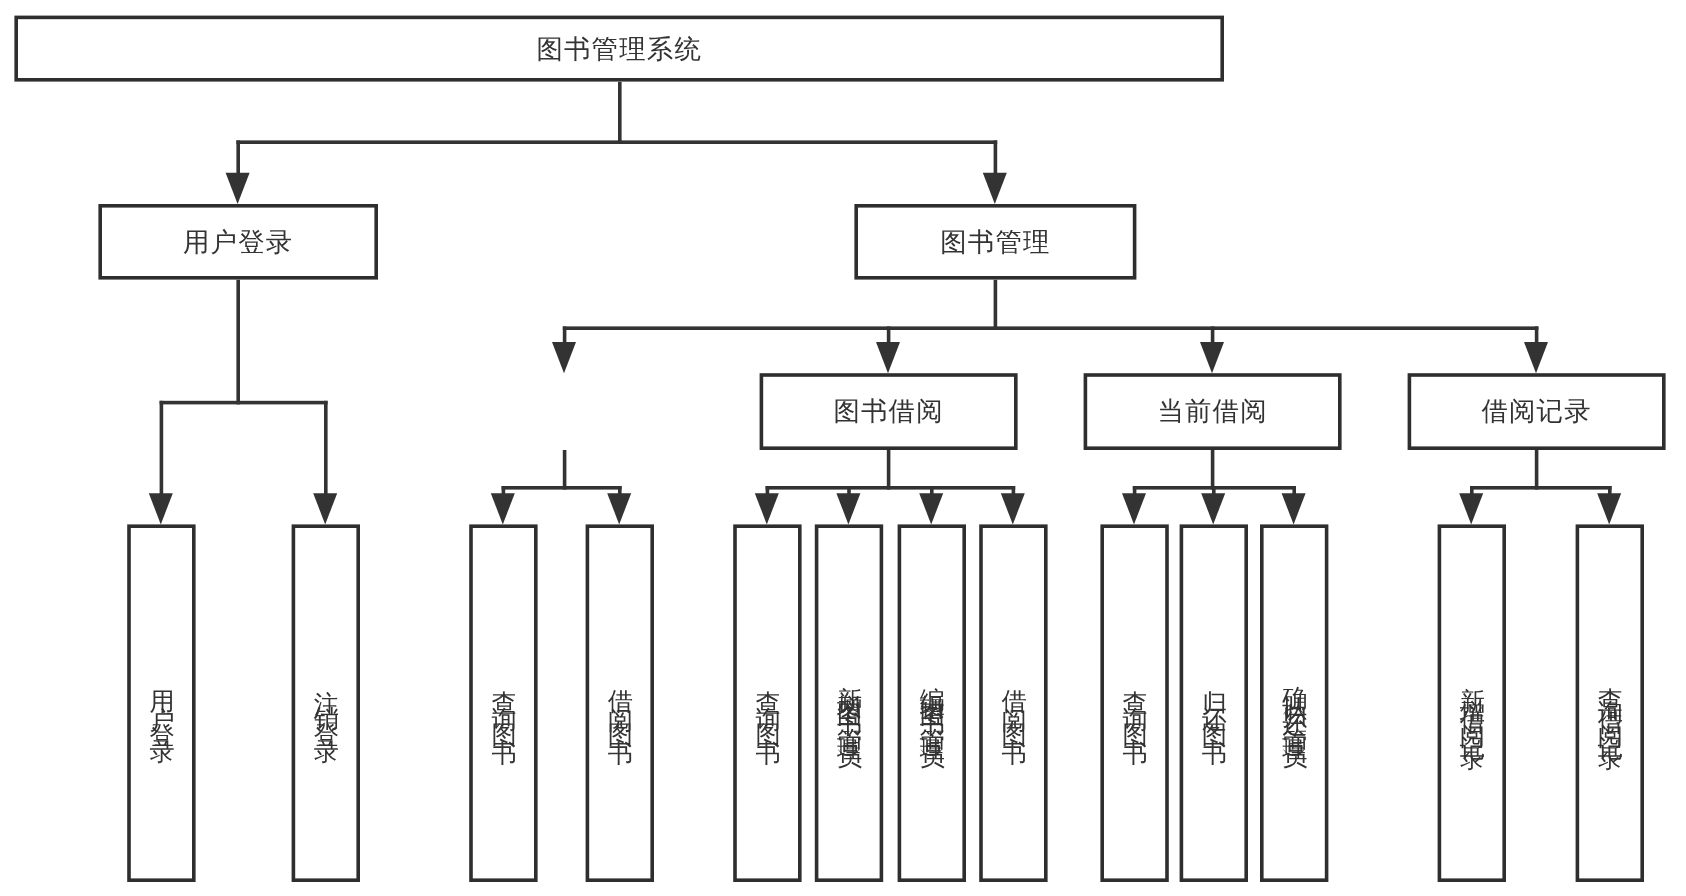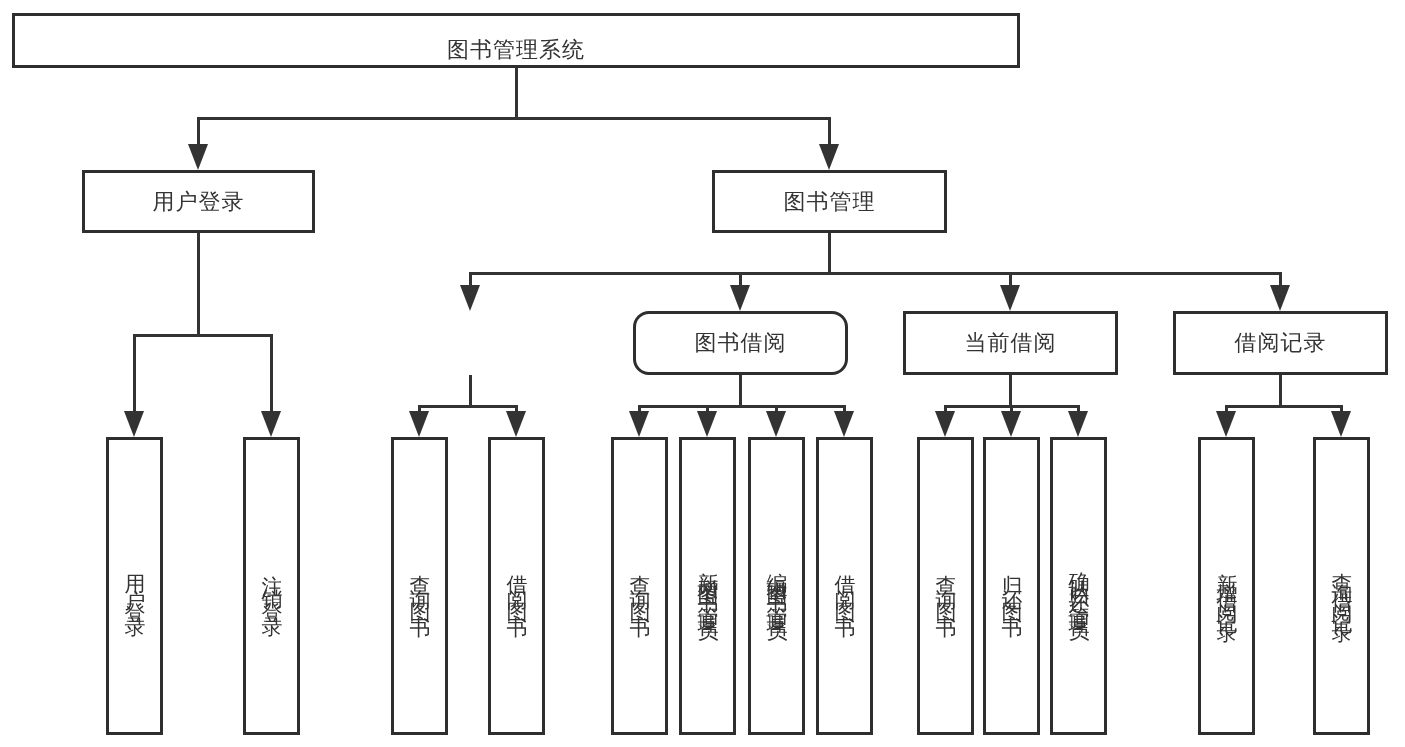--- a/index.html
+++ b/index.html
@@ -39,21 +39,21 @@
     position:absolute;left:1186px;top:714px;z-index:5;
     font-size:19px;color:#9b9b9b;letter-spacing:1px;
     text-shadow:0 0 2px #ffffff;
   }
 </style>
 </head>
 <body>
 
 <div class="diagram">
 
-  <div class="box" style="left:12px;top:13px;width:1008px;height:55px;align-items:flex-end;">
+  <div class="box" style="left:12px;top:13px;width:1008px;height:55px;">
     <span>图书管理系统</span>
   </div>
 
   <div style="position:absolute;inset:0;">
     <div class="vline" style="left:515px;top:68px;height:52px;"></div>
     <div class="hline" style="left:197px;top:117px;width:634px;"></div>
     <div class="vline" style="left:197px;top:117px;height:31px;"></div>
     <div class="vline" style="left:828px;top:117px;height:31px;"></div>
     <div class="arrow" style="left:188px;top:144px;"></div>
     <div class="arrow" style="left:819px;top:144px;"></div>
@@ -81,21 +81,21 @@
     <div class="vline" style="left:469px;top:272px;height:16px;"></div>
     <div class="vline" style="left:739px;top:272px;height:16px;"></div>
     <div class="vline" style="left:1009px;top:272px;height:16px;"></div>
     <div class="vline" style="left:1279px;top:272px;height:16px;"></div>
     <div class="arrow" style="left:460px;top:285px;"></div>
     <div class="arrow" style="left:730px;top:285px;"></div>
     <div class="arrow" style="left:1000px;top:285px;"></div>
     <div class="arrow" style="left:1270px;top:285px;"></div>
   </div>
 
-  <div class="box" style="left:633px;top:311px;width:215px;height:64px;border-radius:16px;">
+  <div class="box" style="left:633px;top:311px;width:215px;height:64px;">
     <span>图书借阅</span>
   </div>
   <div class="box" style="left:903px;top:311px;width:215px;height:64px;">
     <span>当前借阅</span>
   </div>
   <div class="box" style="left:1173px;top:311px;width:215px;height:64px;">
     <span>借阅记录</span>
   </div>
 
   <div style="position:absolute;inset:0;">

